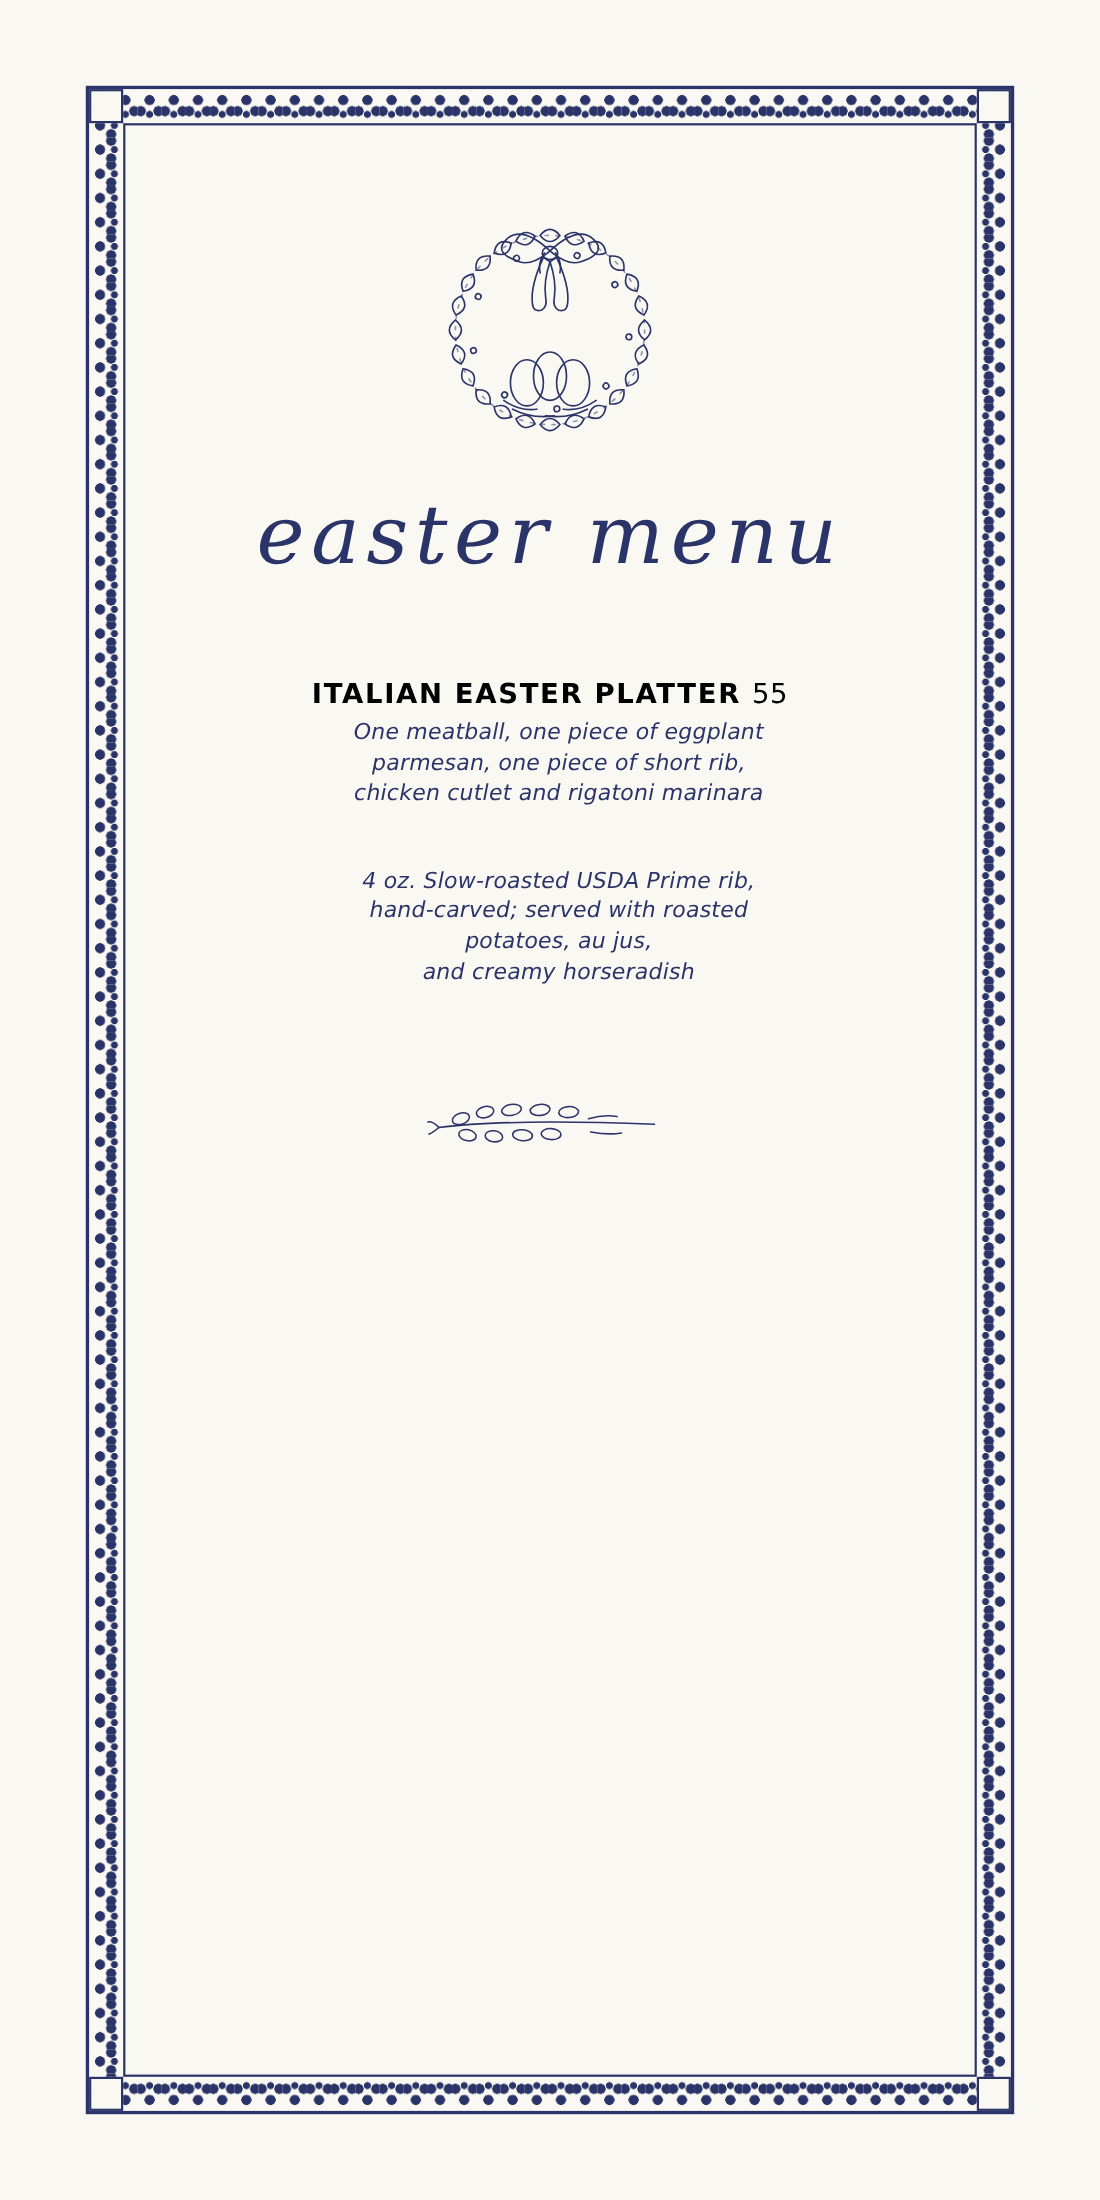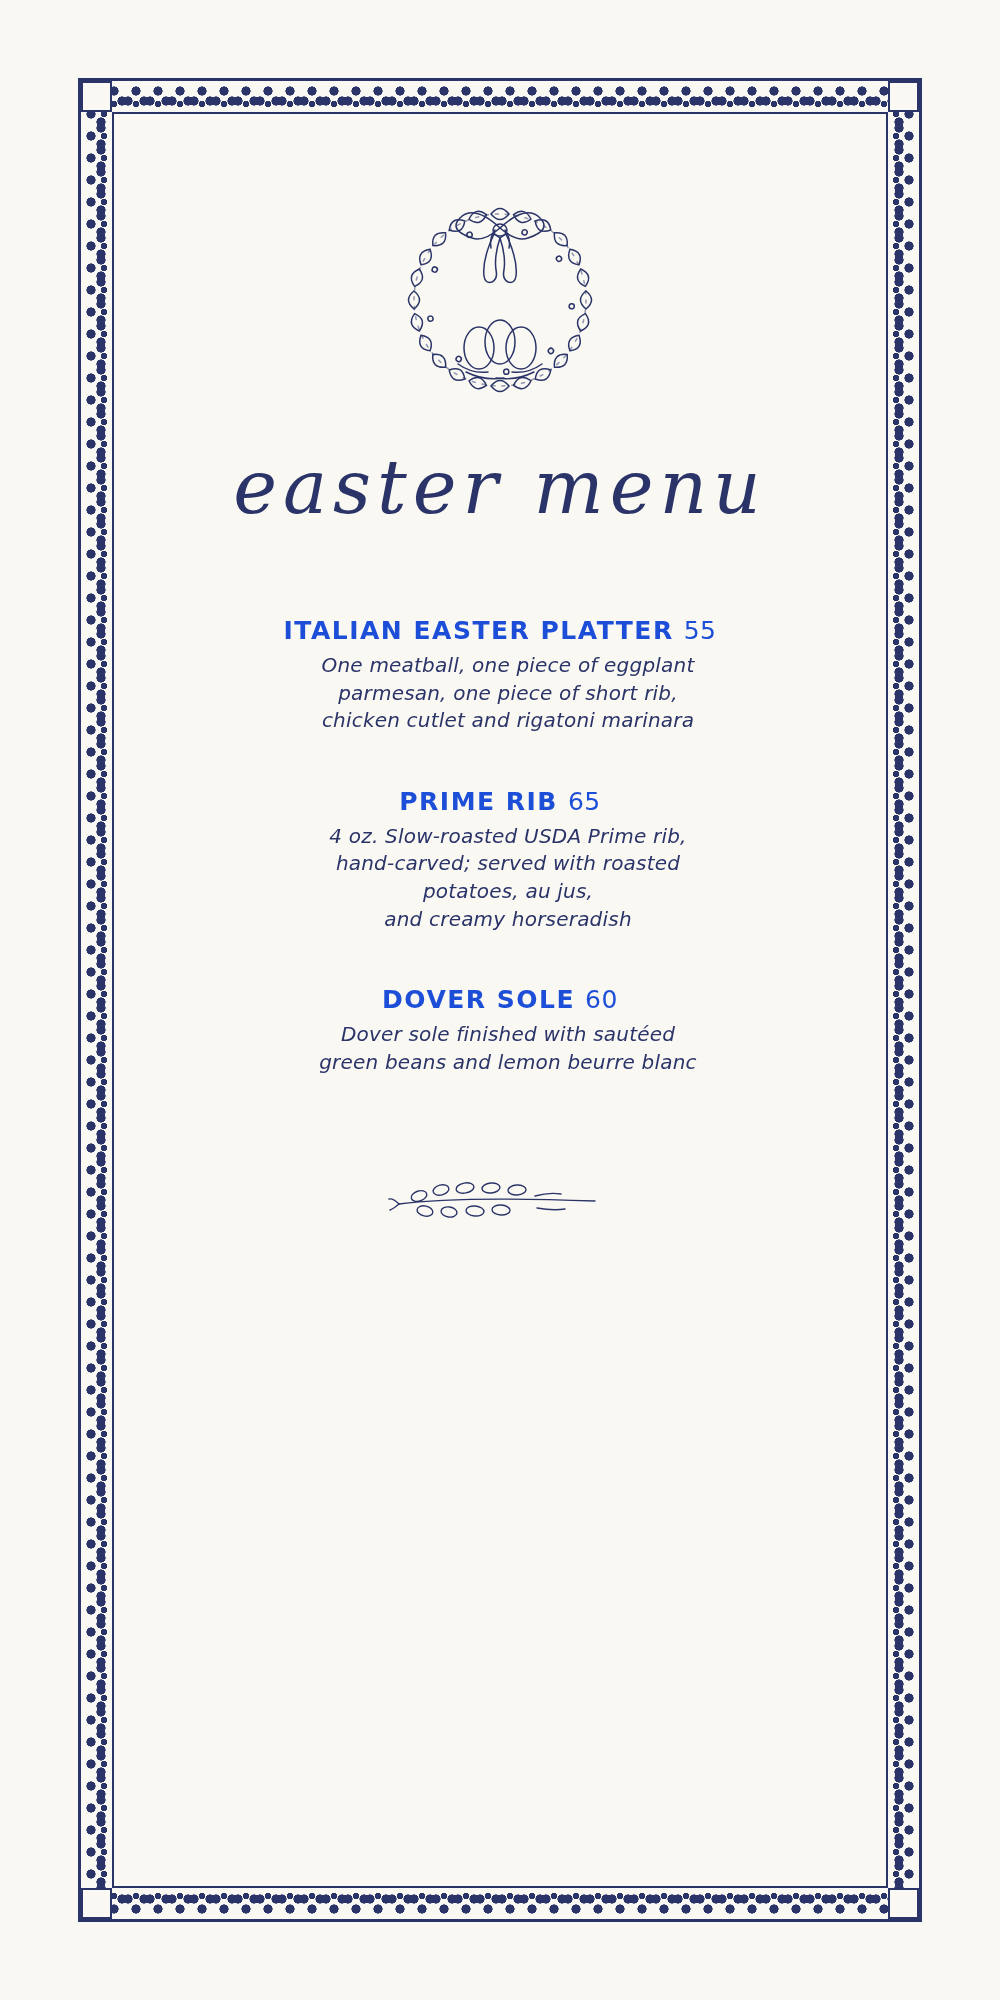--- a/index.html
+++ b/index.html
@@ -119,21 +119,21 @@
   }
   .item {
     margin-bottom: 52px;
   }
   .item:last-child { margin-bottom: 0; }
   .item-head {
     font-family: "DejaVu Sans", sans-serif;
     font-weight: bold;
     font-size: 25px;
     letter-spacing: 1.2px;
-    color: #1d4ed8;
+    color: #000000;
     line-height: 1.2;
     margin-bottom: 6px;
   }
   .item-name { letter-spacing: 1.5px; }
   .item-price {
     font-weight: normal;
     margin-left: 10px;
     font-size: 25px;
     letter-spacing: 0.5px;
   }
@@ -320,36 +320,26 @@
         </div>
         <div class="item-desc">One meatball, one piece of eggplant
 parmesan, one piece of short rib,
 chicken cutlet and rigatoni marinara</div>
       </div>
 
       <div class="item">
       </div>
 
       <div class="item">
-        <div class="item-head">
-          <span class="item-name">PRIME RIB</span><span class="item-price">65</span>
-        </div>
         <div class="item-desc">4 oz. Slow-roasted USDA Prime rib,
 hand-carved; served with roasted
 potatoes, au jus,
 and creamy horseradish</div>
       </div>
 
-      <div class="item">
-        <div class="item-head">
-          <span class="item-name">DOVER SOLE</span><span class="item-price">60</span>
-        </div>
-        <div class="item-desc">Dover sole finished with sautéed
-green beans and lemon beurre blanc</div>
-      </div>
 
     </div>
 
     <div class="footer-sprig">
       <svg width="230" height="60" viewBox="0 0 230 60">
         <g fill="none" stroke="#2b3468" stroke-width="1.4" stroke-linecap="round">
           <path d="M14 40 q60 -8 196 -3"></path>
           <ellipse cx="34" cy="32" rx="8" ry="5" transform="rotate(-18 34 32)"></ellipse>
           <ellipse cx="56" cy="26" rx="8" ry="5" transform="rotate(-14 56 26)"></ellipse>
           <ellipse cx="80" cy="24" rx="9" ry="5" transform="rotate(-10 80 24)"></ellipse>

